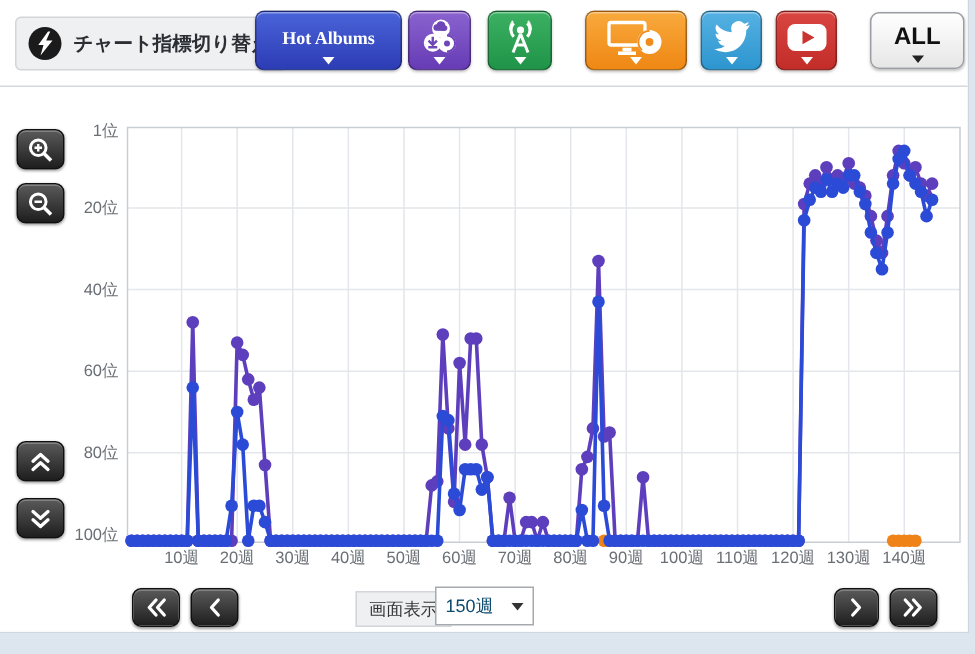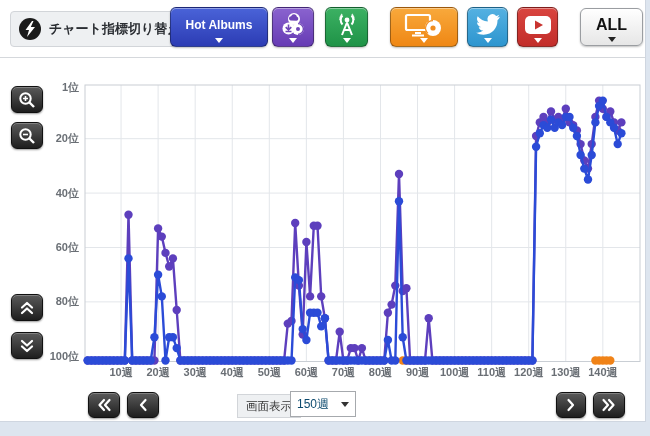--- a/index.html
+++ b/index.html
@@ -14,24 +14,24 @@
   .mbtn{position:absolute;top:7px;height:40px;border-radius:6px;border:1px solid rgba(0,0,0,.35);box-shadow:inset 0 1px 0 rgba(255,255,255,.4),0 1px 2px rgba(0,0,0,.25);cursor:pointer;display:flex;align-items:center;justify-content:center;padding:0;}
   .mbtn .caret{position:absolute;bottom:3px;left:50%;margin-left:-4px;width:0;height:0;border-left:4px solid transparent;border-right:4px solid transparent;border-top:5px solid #ffffff;}
   .btn-blue{background:linear-gradient(#4a63d8,#2c3cb4);}
   .btn-purple{background:linear-gradient(#8a63cf,#663bb4);}
   .btn-green{background:linear-gradient(#3cb163,#1f9347);}
   .btn-orange{background:linear-gradient(#f8a93c,#ef8714);}
   .btn-twitter{background:linear-gradient(#55b1e2,#2d95cf);}
   .btn-youtube{background:linear-gradient(#d9453f,#c22d2a);}
   .btn-all{background:linear-gradient(#ffffff,#e6e6e6);border:1px solid #9a9da1;}
   .btn-all .caret{border-top-color:#222222;}
-  .btn-blue .lbl{color:#fff;font-weight:bold;font-size:12px;line-height:13px;text-align:right;margin-top:-4px;}
+  .btn-blue .lbl{color:#fff;font-weight:bold;font-size:12px;line-height:13px;text-align:right;margin-top:-4px;font-family:Liberation Serif, serif;}
   .btn-all .lbl{color:#111;font-weight:bold;font-size:16px;margin-top:-5px;}
   
-  .chart-panel{position:absolute;left:0;top:58px;width:645px;height:363px;background:#ffffff;font-weight:bold;}
+  .chart-panel{position:absolute;left:0;top:58px;width:645px;height:363px;background:#ffffff;}
   #chart-svg{position:absolute;left:0;top:0;z-index:1;}
   .tick{fill:#6a6f75;font-size:11px;}
   .sq-btn{position:absolute;width:32px;height:27px;background:linear-gradient(#5a5a5a,#1e1e1e);border:1px solid #101010;border-radius:6px;box-shadow:inset 0 1px 0 rgba(255,255,255,.25),0 1px 2px rgba(0,0,0,.4);display:flex;align-items:center;justify-content:center;cursor:pointer;z-index:2;padding:0;}
   
   .bottom-bar{position:absolute;left:0;top:388px;width:645px;height:33px;background:#ffffff;}
   .nav-btn{position:absolute;top:4px;width:32px;height:26px;background:linear-gradient(#5a5a5a,#1e1e1e);border:1px solid #101010;border-radius:6px;box-shadow:inset 0 1px 0 rgba(255,255,255,.25),0 1px 2px rgba(0,0,0,.4);display:flex;align-items:center;justify-content:center;cursor:pointer;padding:0;}
   .display-tag{position:absolute;left:237px;top:6px;height:22px;background:#eef0f2;border:1px solid #d2d5d9;display:flex;align-items:center;padding:0 8px;}
   .display-tag:after{content:"";position:absolute;right:-7px;top:50%;margin-top:-7px;border-left:7px solid #eef0f2;border-top:7px solid transparent;border-bottom:7px solid transparent;}
   .display-tag .label{font-size:11.5px;color:#333;white-space:nowrap;}
   .display-select{position:absolute;left:290px;top:3px;width:52px;height:24px;background:#ffffff;border:1px solid #a6a9ad;display:flex;align-items:center;justify-content:space-between;padding:0 6px;cursor:pointer;}

